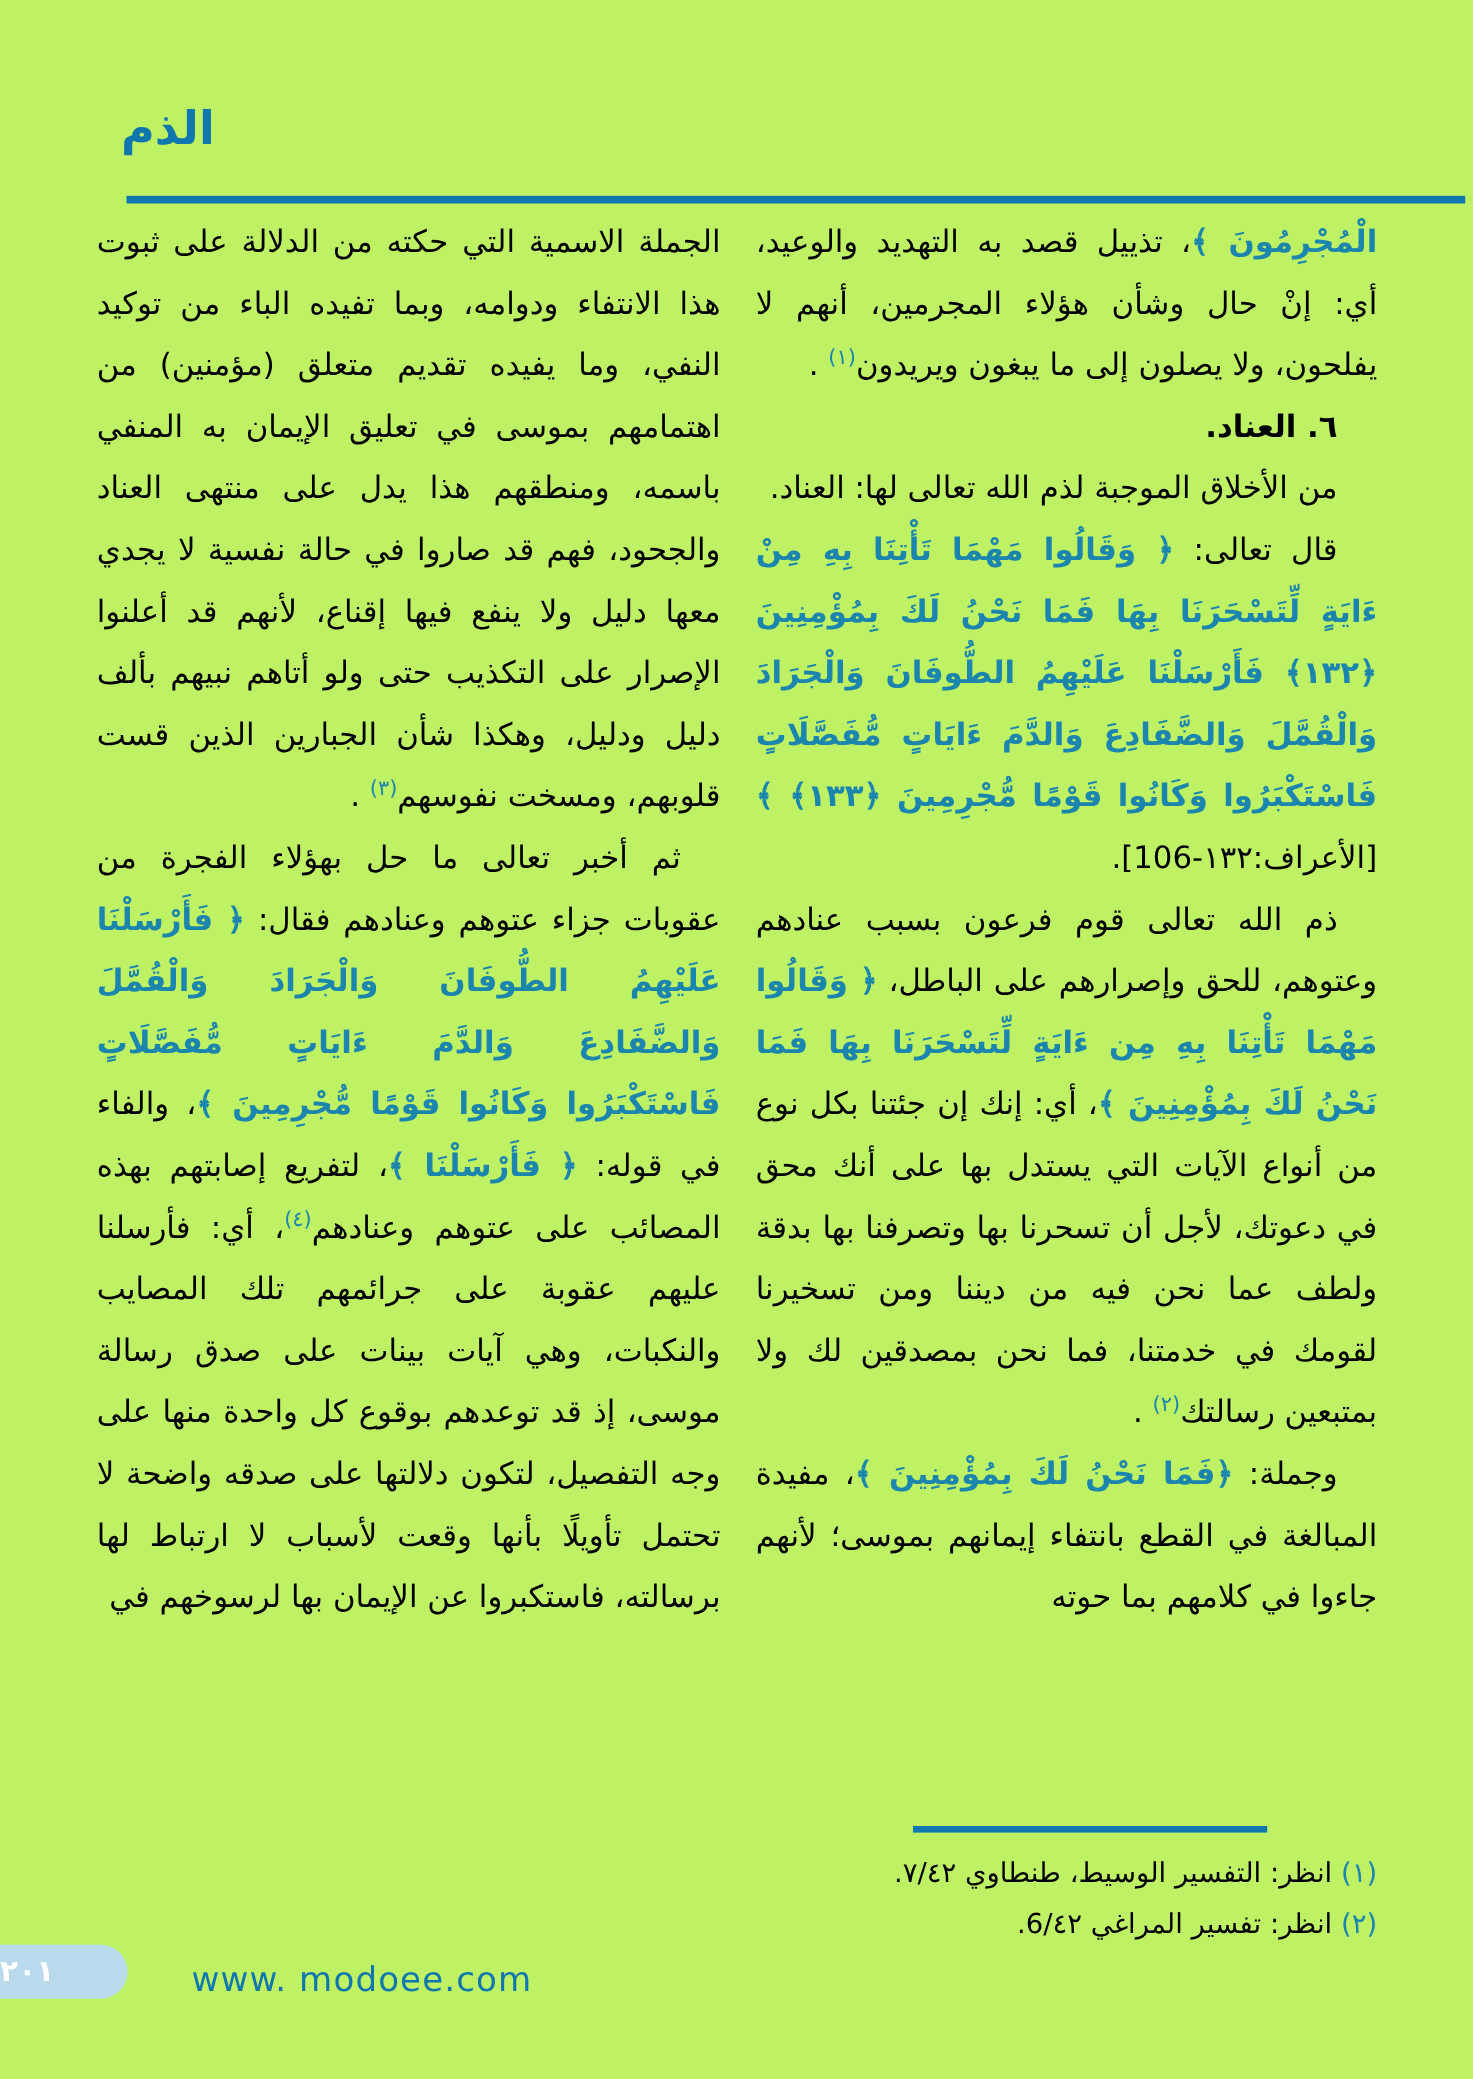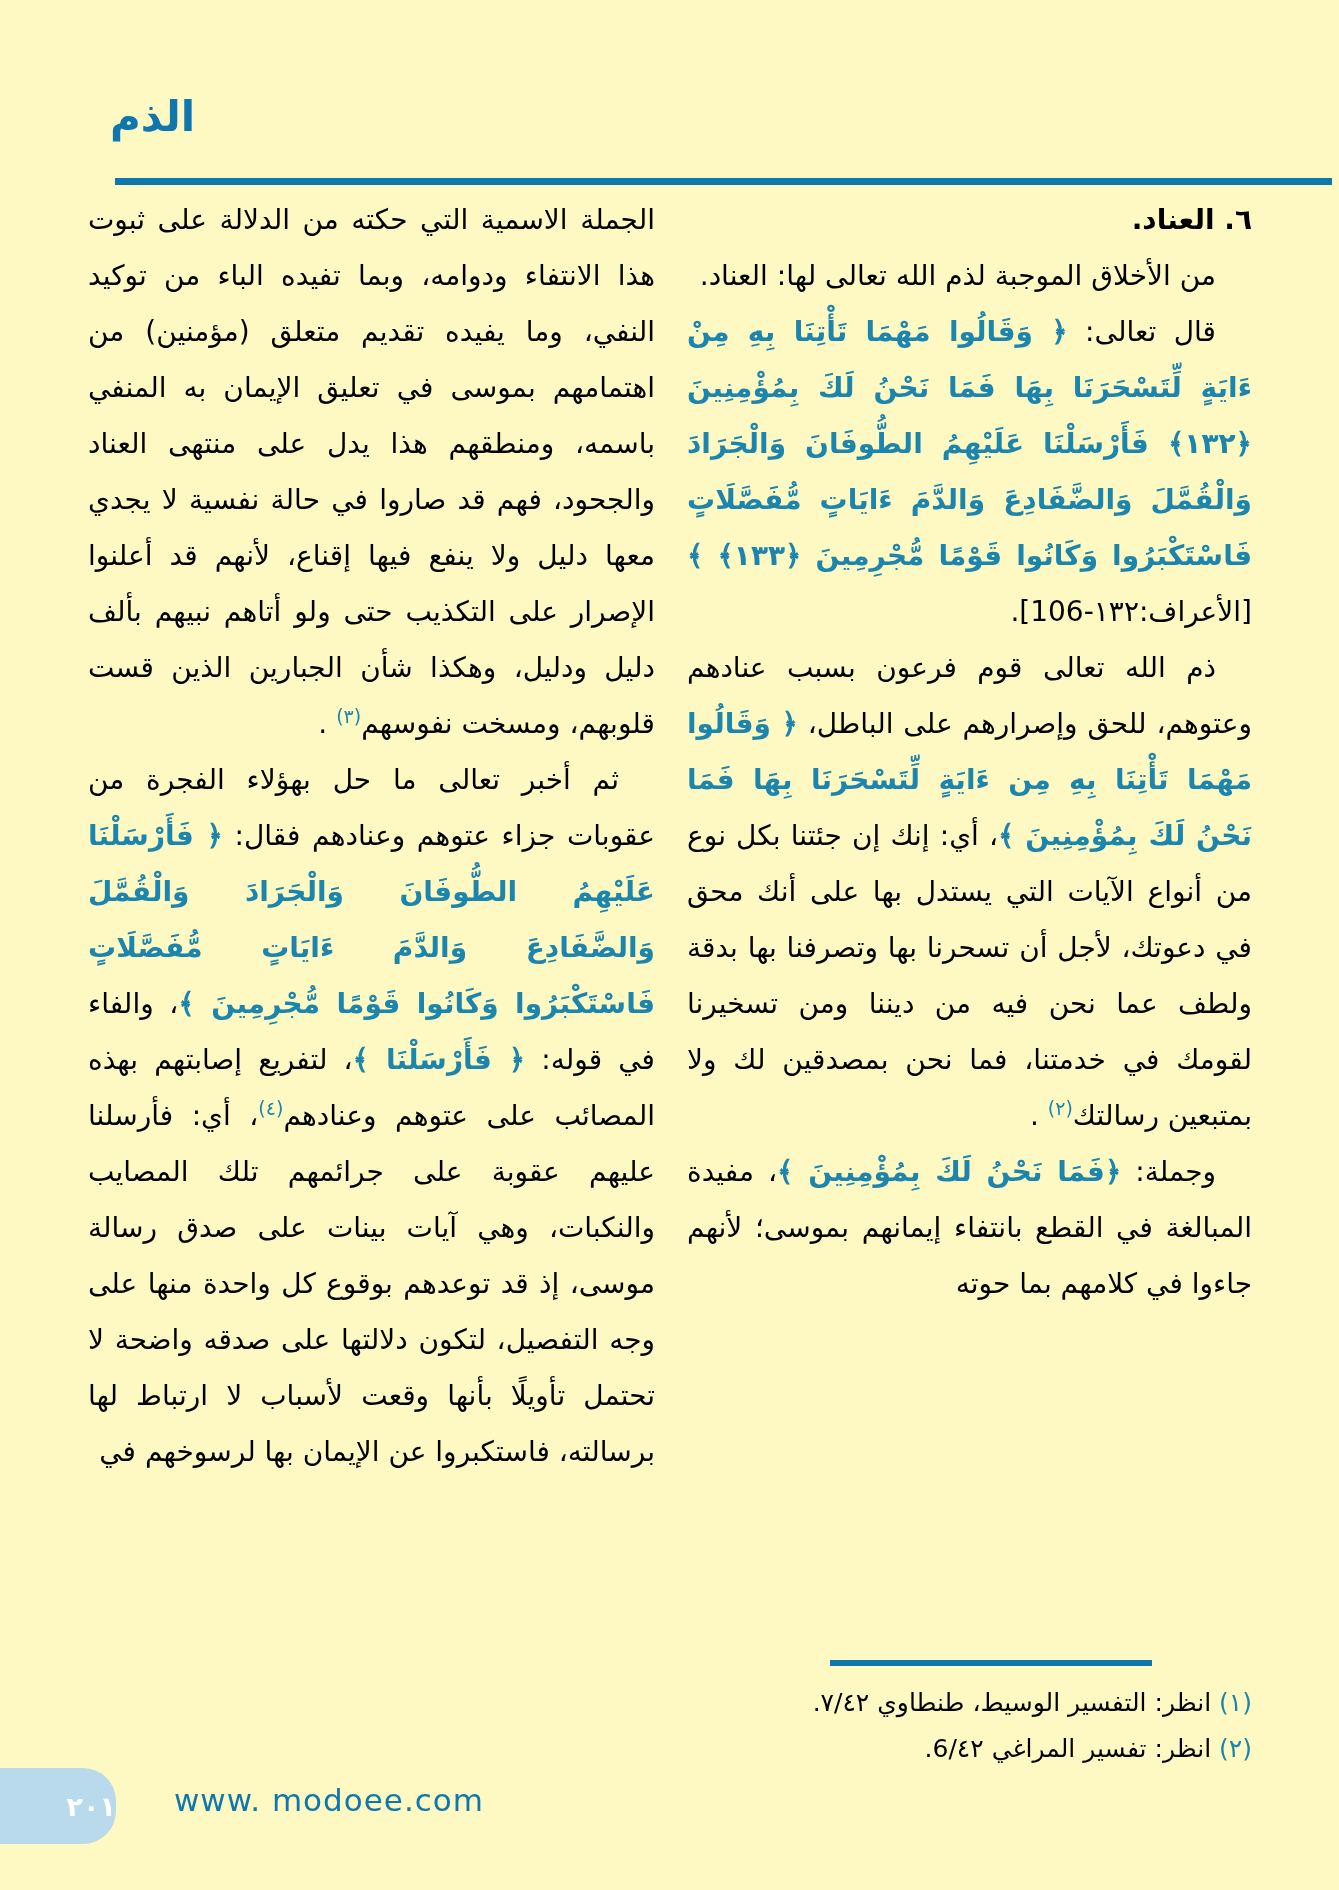--- a/index.html
+++ b/index.html
@@ -6,21 +6,21 @@
     --accent:#0f77ad;
     --quran:#1b85ae;
     --badge:#b9d9ec;
     --ink:#000000;
   }
   html,body{margin:0;padding:0;background:#e8e8e8;}
   .page{
     position:relative;
     width:1339px;height:1890px;
     margin:0 auto;
-    background:#fef9c3;
+    background:#bef264;
     overflow:hidden;
     font-family:"DejaVu Sans", sans-serif;
     direction:rtl;
     color:var(--ink);
   }
   
   .header-title{
     position:absolute;
     left:110px;top:92px;
     font-size:42px;
@@ -72,24 +72,24 @@
     text-align:justify;
     padding-right:58px;
     text-indent:-58px;
   }
   .fn-marker{color:var(--quran);}
   .fn-text{color:var(--ink);}
   
   .page-badge{
     position:absolute;
     left:0;top:1768px;
-    width:116px;height:76px;
+    width:116px;height:49px;
     background:var(--badge);
     border-radius:0 33px 33px 0;
-    display:flex;align-items:center;justify-content:flex-start;
+    display:flex;align-items:center;justify-content:flex-end;
     color:#ffffff;
     font-size:27px;
     font-weight:bold;
   }
   .site-url{
     position:absolute;
     left:174px;top:1782px;
     color:var(--accent);
     font-size:31px;
     direction:ltr;
@@ -99,20 +99,21 @@
 </head>
 <body>
 
 <div class="page">
 
   <div class="header-title">الذم</div>
   <div class="header-rule"></div>
 
   <section class="column col-right">
     <div class="col-body">
+        <p><span class="quran">الْمُجْرِمُونَ ﴾</span><span class="text">، تذييل قصد به التهديد والوعيد، أي: إنْ حال وشأن هؤلاء المجرمين، أنهم لا يفلحون، ولا يصلون إلى ما يبغون ويريدون</span><span class="fn">(١)</span><span class="text"> .</span></p>
         <p class="heading"><span class="text">٦. العناد.</span></p>
         <p><span class="text">من الأخلاق الموجبة لذم الله تعالى لها: العناد.</span></p>
         <p><span class="text">قال تعالى: </span><span class="quran">﴿ وَقَالُوا مَهْمَا تَأْتِنَا بِهِ مِنْ ءَايَةٍ لِّتَسْحَرَنَا بِهَا فَمَا نَحْنُ لَكَ بِمُؤْمِنِينَ ﴿١٣٢﴾ فَأَرْسَلْنَا عَلَيْهِمُ الطُّوفَانَ وَالْجَرَادَ وَالْقُمَّلَ وَالضَّفَادِعَ وَالدَّمَ ءَايَاتٍ مُّفَصَّلَاتٍ فَاسْتَكْبَرُوا وَكَانُوا قَوْمًا مُّجْرِمِينَ ﴿١٣٣﴾ ﴾ </span><span class="ref">[الأعراف:١٣٢-106].</span></p>
         <p><span class="text">ذم الله تعالى قوم فرعون بسبب عنادهم وعتوهم، للحق وإصرارهم على الباطل، </span><span class="quran">﴿ وَقَالُوا مَهْمَا تَأْتِنَا بِهِ مِن ءَايَةٍ لِّتَسْحَرَنَا بِهَا فَمَا نَحْنُ لَكَ بِمُؤْمِنِينَ ﴾</span><span class="text">، أي: إنك إن جئتنا بكل نوع من أنواع الآيات التي يستدل بها على أنك محق في دعوتك، لأجل أن تسحرنا بها وتصرفنا بها بدقة ولطف عما نحن فيه من ديننا ومن تسخيرنا لقومك في خدمتنا، فما نحن بمصدقين لك ولا بمتبعين رسالتك</span><span class="fn">(٢)</span><span class="text"> .</span></p>
         <p><span class="text">وجملة: </span><span class="quran">﴿فَمَا نَحْنُ لَكَ بِمُؤْمِنِينَ ﴾</span><span class="text">، مفيدة المبالغة في القطع بانتفاء إيمانهم بموسى؛ لأنهم جاءوا في كلامهم بما حوته</span></p>
       </div>
     <div class="footnotes">
       <div class="fn-rule"></div>
       <div>
           <div class="footnote"><span class="fn-marker">(١) </span><span class="fn-text">انظر: التفسير الوسيط، طنطاوي ٧/٤٢.</span></div>

